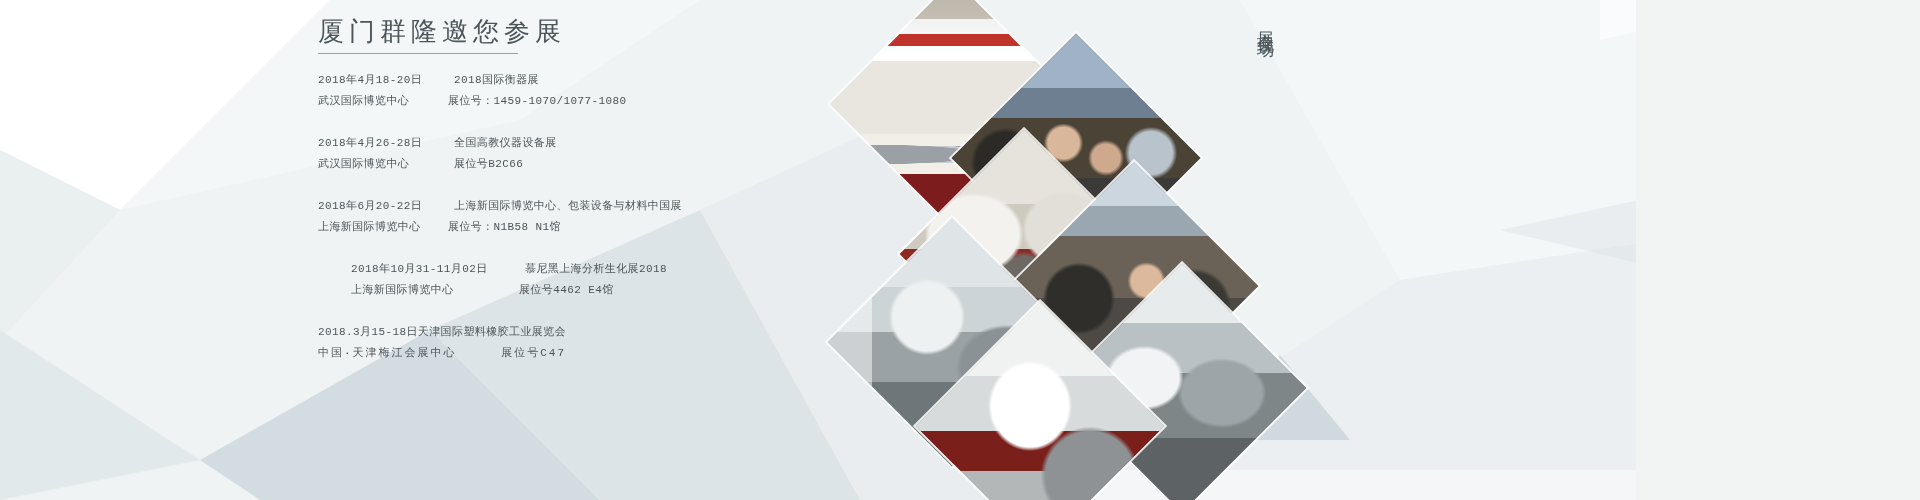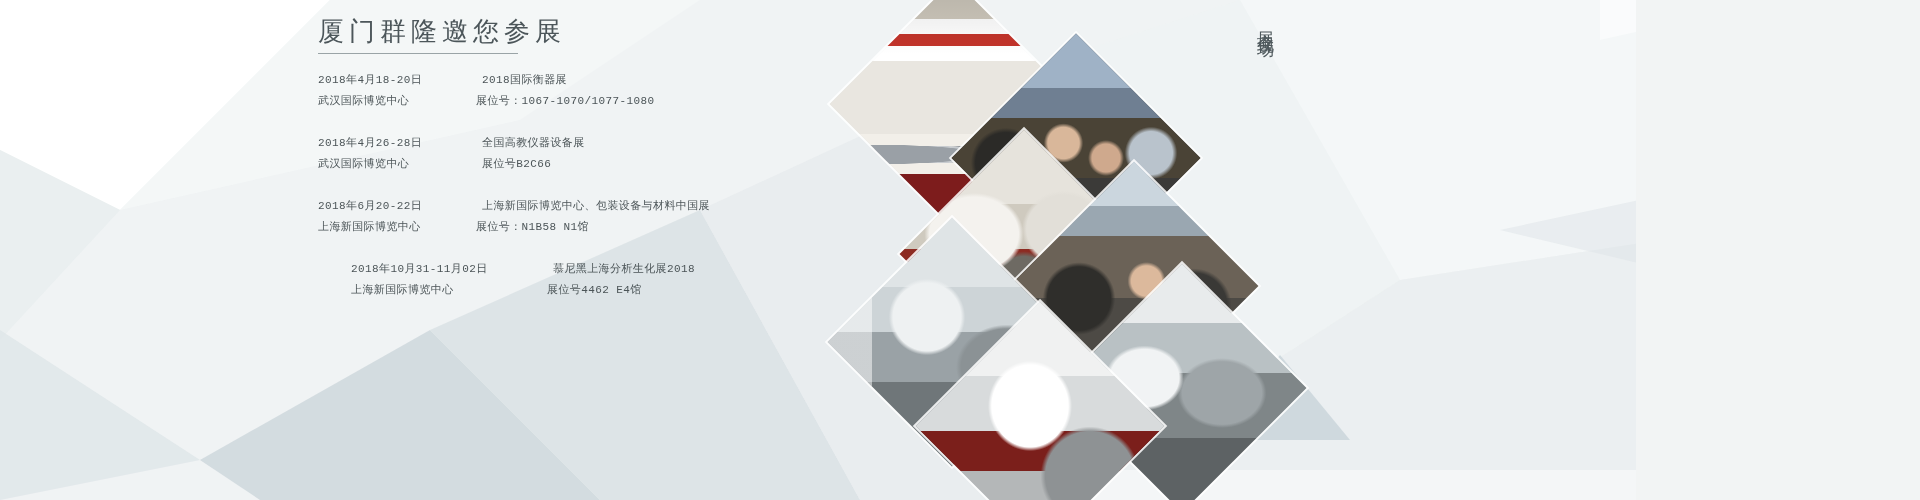--- a/index.html
+++ b/index.html
@@ -30,21 +30,21 @@
   .rule{
     width:200px;height:1px;background:#9aa4a7;margin:6px 0 16px 0;
   }
   .entry{margin-bottom:21px;}
   .entry .row{
     display:flex;align-items:baseline;
     font-size:11px;line-height:21px;color:#4b5457;
     letter-spacing:0.4px;white-space:nowrap;font-family:Liberation Mono, monospace;
   }
   .entry .row .c1{width:122px;flex:0 0 auto;}
-  .entry .row .c2{flex:0 0 auto;margin-left:28px;}
+  .entry .row .c2{flex:0 0 auto;}
   .entry.r1 .row .c1{width:122px;}
   .entry.r5 .row .c1{width:160px;margin-left:33px;}
   .entry.r6 .row{display:block;}
   .entry.r6 .row .c1{width:auto;display:inline;}
   .entry.r6 .line2{letter-spacing:2px;}
   .entry.r6 .line2 .c2{margin-left:36px;}
   .pad-1{padding-left:14px;}
   .pad-2{padding-left:8px;}
 
   
@@ -195,21 +195,21 @@
     <h1 class="headline">厦门群隆邀您参展</h1>
     <div class="rule"></div>
 
     <div class="entry r1">
       <div class="row">
         <span class="c1">2018年4月18-20日</span>
         <span class="c2 pad-1">2018国际衡器展</span>
       </div>
       <div class="row">
         <span class="c1">武汉国际博览中心</span>
-        <span class="c2 pad-2">展位号：1067-1070/1077-1080</span>
+        <span class="c2 pad-2">展位号：1459-1070/1077-1080</span>
       </div>
     </div>
 
 
     <div class="entry r3">
       <div class="row">
         <span class="c1">2018年4月26-28日</span>
         <span class="c2 pad-1">全国高教仪器设备展</span>
       </div>
       <div class="row">
@@ -233,20 +233,29 @@
       <div class="row">
         <span class="c1">2018年10月31-11月02日</span>
         <span class="c2 pad-1">慕尼黑上海分析生化展2018</span>
       </div>
       <div class="row">
         <span class="c1">上海新国际博览中心</span>
         <span class="c2 pad-2">展位号4462 E4馆</span>
       </div>
     </div>
 
+    <div class="entry r6">
+      <div class="row">
+        <span class="c1">2018.3月15-18日天津国际塑料橡胶工业展览会</span>
+      </div>
+      <div class="row line2">
+        <span class="c1">中国·天津梅江会展中心</span>
+        <span class="c2">展位号C47</span>
+      </div>
+    </div>
 
   </div>
 
   <div class="collage">
     <div class="dia p1" style="left:26px;top:46px;">
         <div class="inner"></div>
       </div>
     <div class="dia p2" style="left:148px;top:100px;">
         <div class="inner"></div>
       </div>

